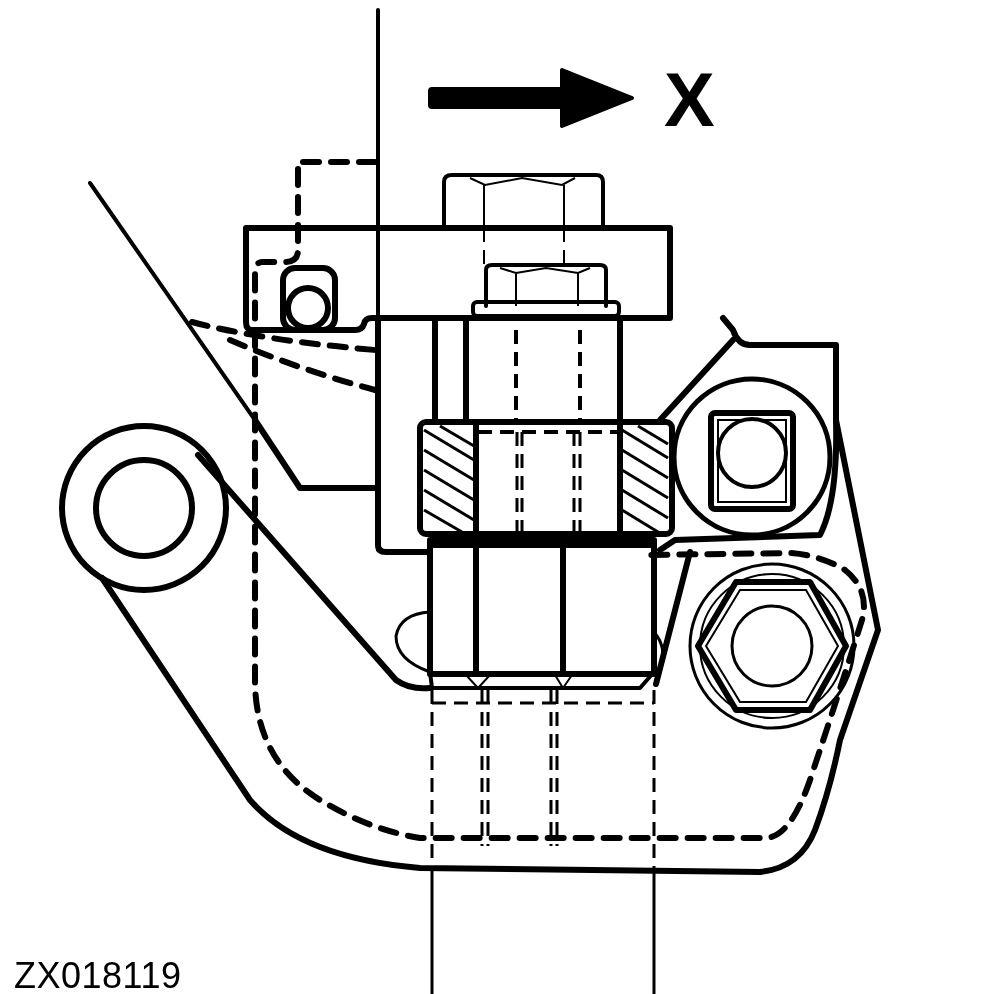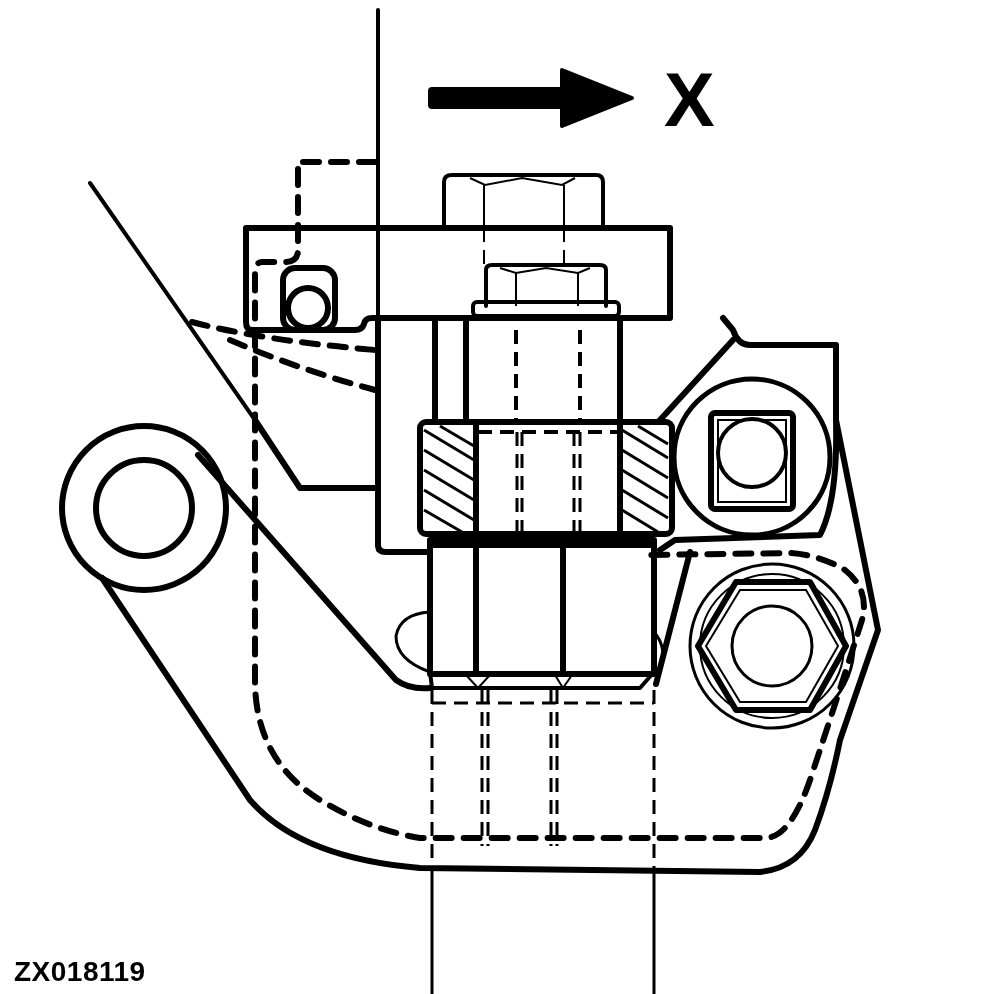--- a/index.html
+++ b/index.html
@@ -5,21 +5,21 @@
     html, body { margin: 0; padding: 0; background: #ffffff; }
     body { width: 994px; height: 994px; position: relative; overflow: hidden; }
     #drawing { position: absolute; left: 0; top: 0; width: 994px; height: 994px; }
     .thick { stroke: #000; stroke-width: 6; fill: none; stroke-linejoin: round; stroke-linecap: round; }
     .med { stroke: #000; stroke-width: 4; fill: none; stroke-linejoin: round; stroke-linecap: round; }
     .thin { stroke: #000; stroke-width: 2; fill: none; }
     .dash-thick { stroke: #000; stroke-width: 6; fill: none; stroke-dasharray: 16 12; stroke-linecap: round; }
     .dash-thin { stroke: #000; stroke-width: 2; fill: none; stroke-dasharray: 14 8; }
     .hatch { stroke: #000; stroke-width: 3; }
     .label-x { position: absolute; left: 664px; top: 62px; font-family: "Liberation Sans", sans-serif; font-weight: bold; font-size: 76px; line-height: 1; color: #000; }
-    .figure-id { position: absolute; left: 14px; top: 958px; font-family: "Liberation Sans", sans-serif; font-weight: bold; font-size: 28px; line-height: 1; color: #000; letter-spacing: 0.5px; }
+    .figure-id { position: absolute; left: 14px; top: 958px; font-family: "Liberation Sans", sans-serif; font-weight: normal; font-size: 36px; line-height: 1; color: #000; letter-spacing: 0.5px; }
   </style>
 </head>
 <body>
 
 <svg id="drawing" viewBox="0 0 994 994" xmlns="http://www.w3.org/2000/svg">
 
   <g>
     <rect x="428" y="87" width="142" height="22" rx="4" fill="#000"></rect>
     <polygon points="562,70 632,98 562,126" fill="#000" stroke="#000" stroke-width="4" stroke-linejoin="round"></polygon>
   </g>

